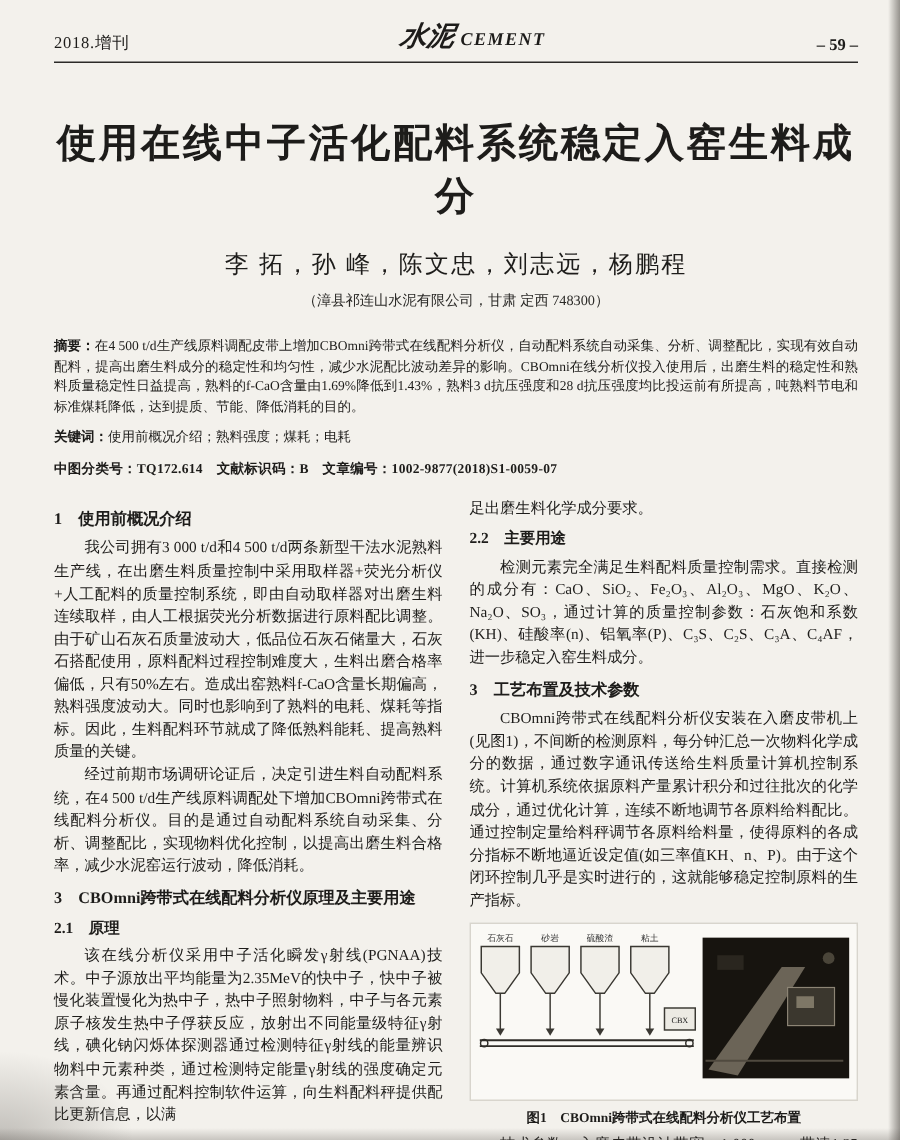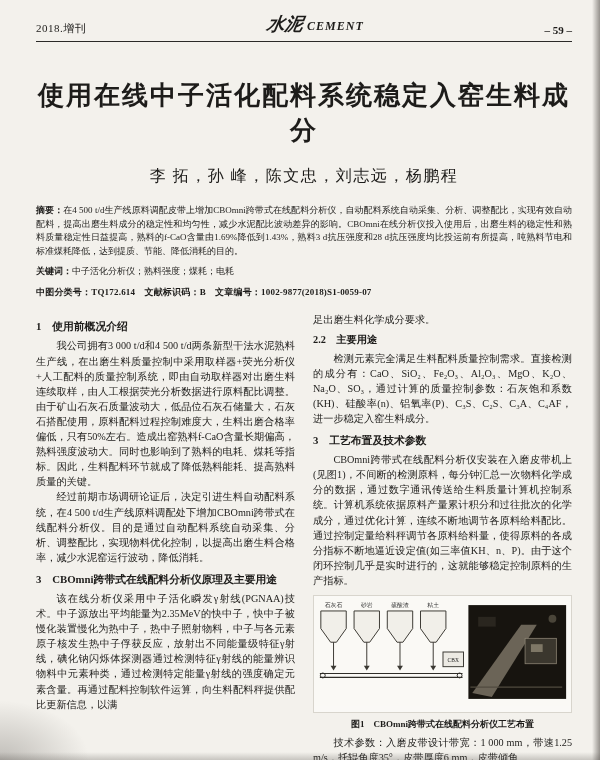--- a/index.html
+++ b/index.html
@@ -56,34 +56,36 @@
     <span class="logo">
       <span class="logo-cn">水泥</span>
       <span class="logo-en">CEMENT</span>
     </span>
     <span class="pageno">– 59 –</span>
   </header>
   <div class="rule"></div>
 
   <h1 class="title">使用在线中子活化配料系统稳定入窑生料成分</h1>
   <div class="authors">李  拓，孙  峰，陈文忠，刘志远，杨鹏程</div>
+  <div class="affil">（漳县祁连山水泥有限公司，甘肃  定西  748300）</div>
 
   <p class="abstract"><span class="lbl">摘要：</span><span>在4 500 t/d生产线原料调配皮带上增加CBOmni跨带式在线配料分析仪，自动配料系统自动采集、分析、调整配比，实现有效自动配料，提高出磨生料成分的稳定性和均匀性，减少水泥配比波动差异的影响。CBOmni在线分析仪投入使用后，出磨生料的稳定性和熟料质量稳定性日益提高，熟料的f-CaO含量由1.69%降低到1.43%，熟料3 d抗压强度和28 d抗压强度均比投运前有所提高，吨熟料节电和标准煤耗降低，达到提质、节能、降低消耗的目的。</span></p>
 
-  <p class="keywords"><span class="lbl">关键词：</span><span>中子活化分析仪；熟料强度；煤耗；电耗</span></p>
+  <p class="keywords"><span class="lbl">关键词：</span><span>使用前概况介绍；熟料强度；煤耗；电耗</span></p>
 
   <p class="meta">中图分类号：TQ172.614　文献标识码：B　文章编号：1002-9877(2018)S1-0059-07</p>
 
   <div class="cols">
 
     <div class="col">
       <h2>1　使用前概况介绍</h2>
       <p>我公司拥有3 000 t/d和4 500 t/d两条新型干法水泥熟料生产线，在出磨生料质量控制中采用取样器+荧光分析仪+人工配料的质量控制系统，即由自动取样器对出磨生料连续取样，由人工根据荧光分析数据进行原料配比调整。由于矿山石灰石质量波动大，低品位石灰石储量大，石灰石搭配使用，原料配料过程控制难度大，生料出磨合格率偏低，只有50%左右。造成出窑熟料f-CaO含量长期偏高，熟料强度波动大。同时也影响到了熟料的电耗、煤耗等指标。因此，生料配料环节就成了降低熟料能耗、提高熟料质量的关键。</p>
       <p>经过前期市场调研论证后，决定引进生料自动配料系统，在4 500 t/d生产线原料调配处下增加CBOmni跨带式在线配料分析仪。目的是通过自动配料系统自动采集、分析、调整配比，实现物料优化控制，以提高出磨生料合格率，减少水泥窑运行波动，降低消耗。</p>
       <h2>3　CBOmni跨带式在线配料分析仪原理及主要用途</h2>
+      <h3>2.1　原理</h3>
       <p>该在线分析仪采用中子活化瞬发γ射线(PGNAA)技术。中子源放出平均能量为2.35MeV的快中子，快中子被慢化装置慢化为热中子，热中子照射物料，中子与各元素原子核发生热中子俘获反应，放射出不同能量级特征γ射线，碘化钠闪烁体探测器通过检测特征γ射线的能量辨识物料中元素种类，通过检测特定能量γ射线的强度确定元素含量。再通过配料控制软件运算，向生料配料秤提供配比更新信息，以满</p>
     </div>
 
     <div class="col">
       <p class="cont">足出磨生料化学成分要求。</p>
       <h3>2.2　主要用途</h3>
       <p>检测元素完全满足生料配料质量控制需求。直接检测的成分有：CaO、SiO₂、Fe₂O₃、Al₂O₃、MgO、K₂O、Na₂O、SO₃，通过计算的质量控制参数：石灰饱和系数(KH)、硅酸率(n)、铝氧率(P)、C₃S、C₂S、C₃A、C₄AF，进一步稳定入窑生料成分。</p>
       <h2>3　工艺布置及技术参数</h2>
       <p>CBOmni跨带式在线配料分析仪安装在入磨皮带机上(见图1)，不间断的检测原料，每分钟汇总一次物料化学成分的数据，通过数字通讯传送给生料质量计算机控制系统。计算机系统依据原料产量累计积分和过往批次的化学成分，通过优化计算，连续不断地调节各原料给料配比。通过控制定量给料秤调节各原料给料量，使得原料的各成分指标不断地逼近设定值(如三率值KH、n、P)。由于这个闭环控制几乎是实时进行的，这就能够稳定控制原料的生产指标。</p>
 

